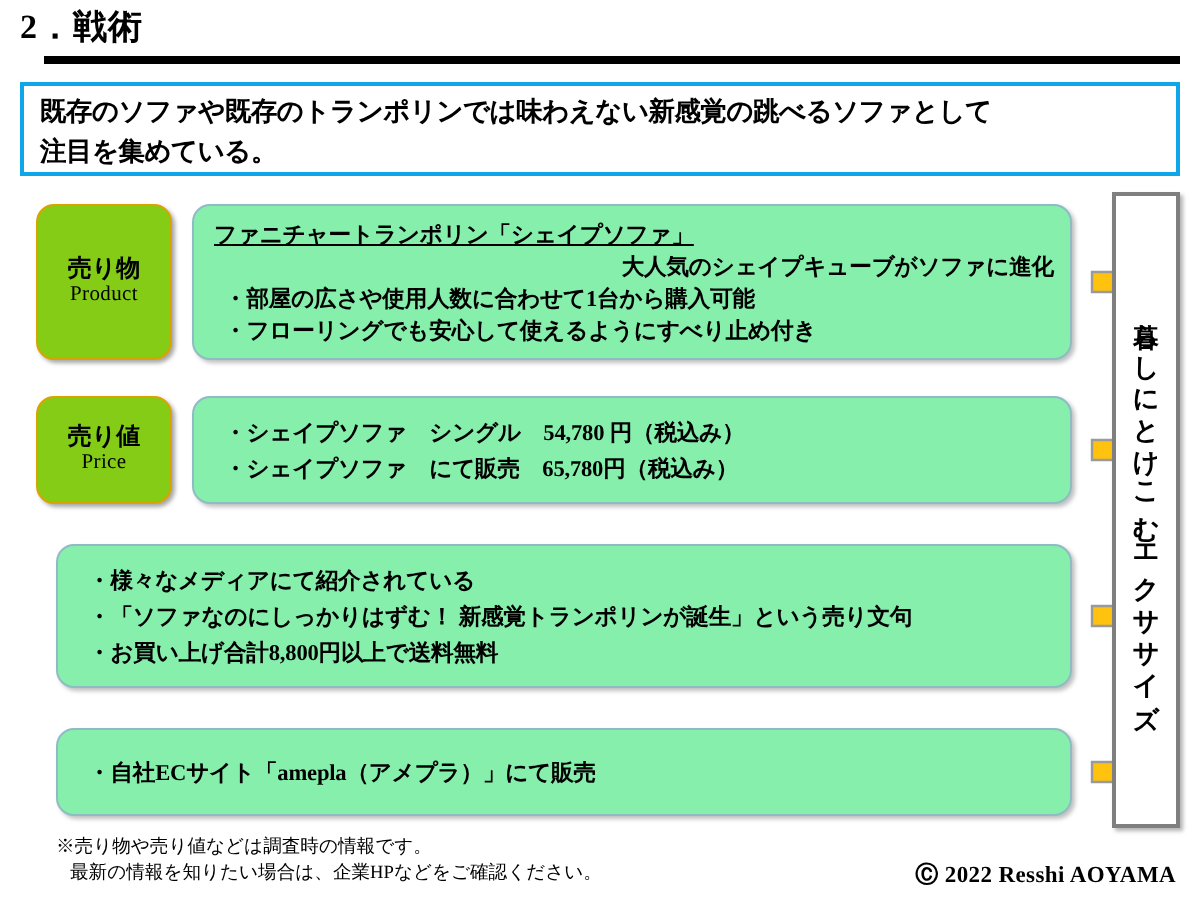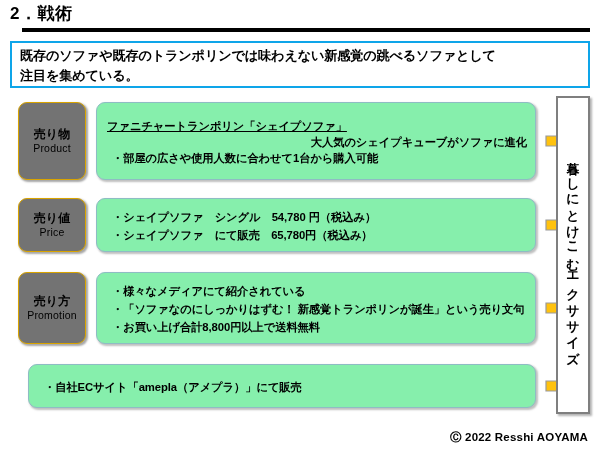--- a/index.html
+++ b/index.html
@@ -13,20 +13,21 @@
     font-family: "Liberation Sans", "DejaVu Sans", sans-serif;
     overflow: hidden;
     position: relative;
   }
 
   .slide {
     position: relative;
     width: 600px;
     height: 450px;
     box-sizing: border-box;
+    font-family: Liberation Serif, serif;
   }
 
   
   .title-area {
     position: absolute;
     left: 10px;
     top: 2px;
     width: 580px;
     height: 34px;
   }
@@ -84,21 +85,21 @@
   }
   .row-1 { top: 6px;   height: 78px; }
   .row-2 { top: 102px; height: 54px; }
   .row-3 { top: 176px; height: 72px; }
   .row-4 { top: 268px; height: 44px; }
 
   
   .label-chip {
     width: 66px;
     flex: 0 0 66px;
-    background: #737373;
+    background: #84cc16;
     border: 1px solid #d9a400;
     border-radius: 9px;
     box-shadow: 1.5px 1.5px 2px rgba(0,0,0,0.35);
     display: flex;
     flex-direction: column;
     align-items: center;
     justify-content: center;
     line-height: 1.15;
   }
   .label-jp {
@@ -232,20 +233,21 @@
 
     <div class="row row-1">
       <div class="label-chip">
         <div class="label-jp">売り物</div>
         <div class="label-en">Product</div>
       </div>
       <div class="content-panel">
         <div class="c-line heading">ファニチャートランポリン「シェイプソファ」</div>
         <div class="c-line indent-1">大人気のシェイプキューブがソファに進化</div>
         <div class="c-line indent-2">・部屋の広さや使用人数に合わせて1台から購入可能</div>
+        <div class="c-line indent-2">・フローリングでも安心して使えるようにすべり止め付き</div>
       </div>
       <div class="arrow-cell">
         <span class="arrow">
           <svg width="34" height="26" viewBox="0 0 34 26">
             <polygon points="1,8 19,8 19,1 33,13 19,25 19,18 1,18" fill="#FFC20E" stroke="#9a9a9a" stroke-width="1.2"></polygon>
           </svg>
         </span>
       </div>
     </div>
 
@@ -261,24 +263,20 @@
       <div class="arrow-cell">
         <span class="arrow">
           <svg width="34" height="26" viewBox="0 0 34 26">
             <polygon points="1,8 19,8 19,1 33,13 19,25 19,18 1,18" fill="#FFC20E" stroke="#9a9a9a" stroke-width="1.2"></polygon>
           </svg>
         </span>
       </div>
     </div>
 
     <div class="row row-3">
-      <div class="label-chip">
-        <div class="label-jp">売り方</div>
-        <div class="label-en">Promotion</div>
-      </div>
       <div class="content-panel">
         <div class="c-line indent-2 sparse">・様々なメディアにて紹介されている</div>
         <div class="c-line indent-2 sparse">・「ソファなのにしっかりはずむ！ 新感覚トランポリンが誕生」という売り文句</div>
         <div class="c-line indent-2 sparse">・お買い上げ合計8,800円以上で送料無料</div>
       </div>
       <div class="arrow-cell">
         <span class="arrow">
           <svg width="34" height="26" viewBox="0 0 34 26">
             <polygon points="1,8 19,8 19,1 33,13 19,25 19,18 1,18" fill="#FFC20E" stroke="#9a9a9a" stroke-width="1.2"></polygon>
           </svg>
@@ -298,16 +296,20 @@
         </span>
       </div>
     </div>
 
   </div>
 
   <div class="tagline-bar">
     <div class="tagline-text">暮らしにとけこむエクササイズ</div>
   </div>
 
+  <div class="footer">
+    <div class="footer-line">※売り物や売り値などは調査時の情報です。</div>
+    <div class="footer-line second">最新の情報を知りたい場合は、企業HPなどをご確認ください。</div>
+  </div>
 
   <div class="copyright">Ⓒ 2022 Resshi AOYAMA</div>
 
 </div>
 
 </body></html>

